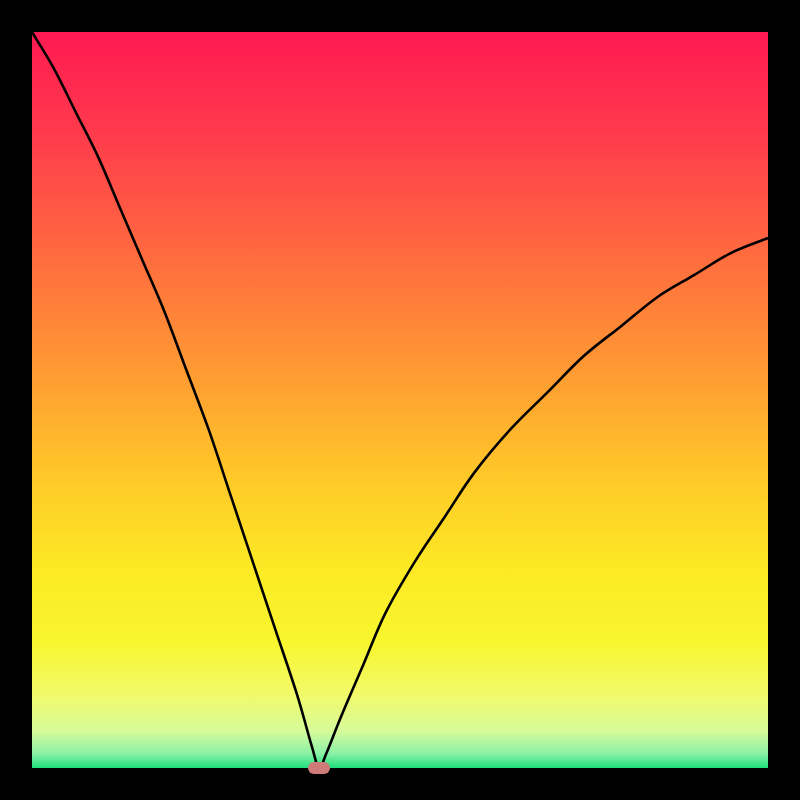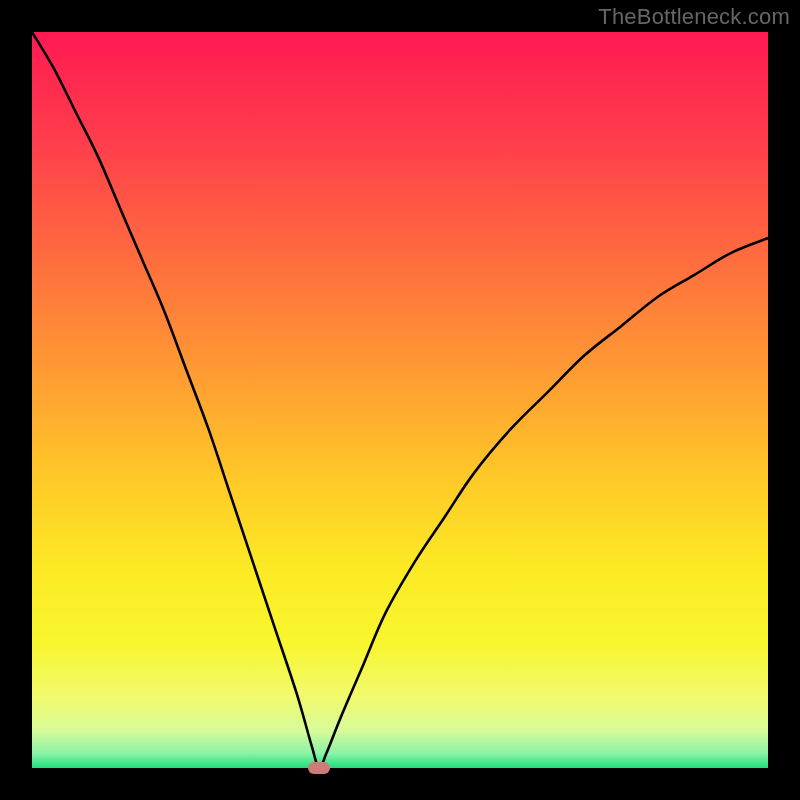--- a/index.html
+++ b/index.html
@@ -53,20 +53,19 @@
     background: #cf7b79;
     transform: translate(-50%, -50%);
   }
 </style>
 </head>
 <body>
 
 <div class="frame">
   <div class="plot" id="plot" style="background: linear-gradient(rgb(255, 26, 82) 0%, rgb(255, 59, 76) 14%, rgb(255, 106, 63) 30%, rgb(255, 154, 51) 46%, rgb(255, 199, 40) 60%, rgb(252, 234, 36) 73%, rgb(248, 246, 46) 83%, rgb(242, 250, 106) 90%, rgb(214, 251, 154) 95%, rgb(140, 242, 166) 98%, rgb(31, 222, 125) 100%);"></div>
 
-  <div class="watermark">TheBottleneck.com</div>
 
   <svg class="curve" id="curveSvg" viewBox="0 0 736 736" preserveAspectRatio="none">
     <path id="curvePath" d="M 0.00 0.00 C 3.68 6.13, 14.72 23.31, 22.08 36.80 C 29.44 50.29, 36.80 66.24, 44.16 80.96 C 51.52 95.68, 58.88 109.17, 66.24 125.12 C 73.60 141.07, 80.96 159.47, 88.32 176.64 C 95.68 193.81, 103.04 210.99, 110.40 228.16 C 117.76 245.33, 125.12 261.28, 132.48 279.68 C 139.84 298.08, 147.20 318.93, 154.56 338.56 C 161.92 358.19, 169.28 376.59, 176.64 397.44 C 184.00 418.29, 191.36 441.60, 198.72 463.68 C 206.08 485.76, 213.44 507.84, 220.80 529.92 C 228.16 552.00, 235.52 574.08, 242.88 596.16 C 250.24 618.24, 258.83 642.77, 264.96 662.40 C 271.09 682.03, 276.00 701.65, 279.68 713.92 C 283.36 726.19, 284.59 734.77, 287.04 736.00 C 289.49 737.23, 290.72 729.87, 294.40 721.28 C 298.08 712.69, 302.99 699.20, 309.12 684.48 C 315.25 669.76, 323.84 650.13, 331.20 632.96 C 338.56 615.79, 344.69 598.61, 353.28 581.44 C 361.87 564.27, 372.91 545.87, 382.72 529.92 C 392.53 513.97, 402.35 500.48, 412.16 485.76 C 421.97 471.04, 430.56 456.32, 441.60 441.60 C 452.64 426.88, 466.13 410.93, 478.40 397.44 C 490.67 383.95, 502.93 372.91, 515.20 360.64 C 527.47 348.37, 539.73 334.88, 552.00 323.84 C 564.27 312.80, 576.53 304.21, 588.80 294.40 C 601.07 284.59, 613.33 273.55, 625.60 264.96 C 637.87 256.37, 650.13 250.24, 662.40 242.88 C 674.67 235.52, 686.93 226.93, 699.20 220.80 C 711.47 214.67, 729.87 208.53, 736.00 206.08" fill="none" stroke="#000000" stroke-width="2.6"></path>
   </svg>
 
   <div class="marker" id="marker" style="left: 319.04px; top: 768px; background: rgb(207, 123, 121);"></div>
 </div>
 
 </body></html>

